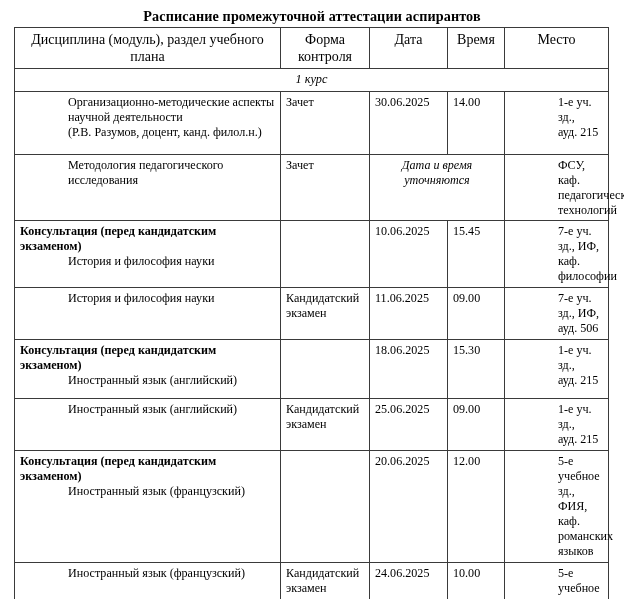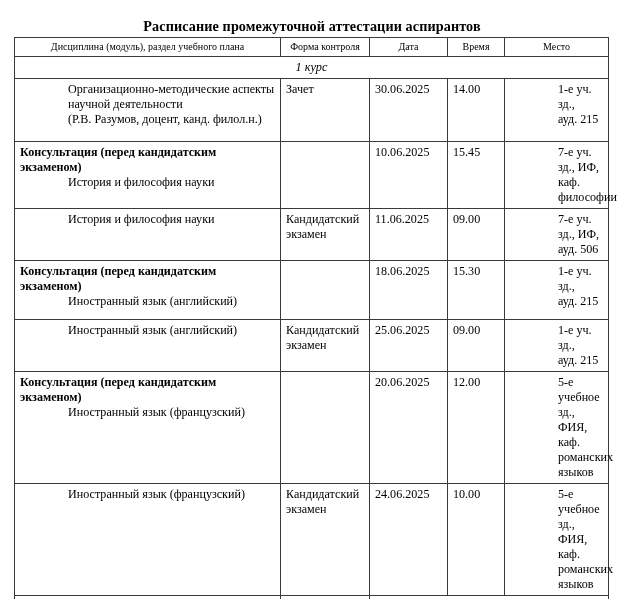--- a/index.html
+++ b/index.html
@@ -19,21 +19,21 @@
     height: 599px;
     position: relative;
     box-sizing: border-box;
     padding: 0;
   }
   .title-block {
     text-align: center;
     font-weight: bold;
     font-size: 14.2px;
     line-height: 1.45;
-    padding-top: 16px;
+    padding-top: 6px;
     letter-spacing: 0.1px;
   }
   .title-line {
     display: block;
   }
   .specialty {
     margin: 9px 0 6px 22px;
     font-size: 13.3px;
     line-height: 1.3;
     white-space: nowrap;
@@ -56,21 +56,21 @@
     border: 1px solid #3a3a3a;
     vertical-align: top;
     padding: 3px 5px 3px 5px;
     font-weight: normal;
   }
   thead th {
     text-align: center;
     vertical-align: middle;
     padding-top: 5px;
     padding-bottom: 5px;
-    font-size: 10px;
+    font-size: 14px;
   }
   .col-disc { width: 266px; }
   .col-form { width: 89px; }
   .col-date { width: 78px; }
   .col-time { width: 57px; }
   .col-place { width: 104px; }
 
   .course-banner td {
     text-align: center;
     font-weight: bold;
@@ -146,20 +146,34 @@
         </td>
         <td>Зачет</td>
         <td class="c-center">30.06.2025</td>
         <td class="c-center">14.00</td>
         <td>
           <span class="norm-line">1-е уч. зд.,</span>
           <span class="norm-line">ауд. 215</span>
         </td>
       </tr>
 
+      <tr>
+        <td class="tall-2">
+          <span class="norm-line">Методология педагогического</span>
+          <span class="norm-line">исследования</span>
+        </td>
+        <td>Зачет</td>
+        <td class="c-italic" colspan="2">Дата и время уточняются</td>
+        <td>
+          <span class="norm-line">ФСУ,</span>
+          <span class="norm-line">каф.</span>
+          <span class="norm-line">педагогических</span>
+          <span class="norm-line">технологий</span>
+        </td>
+      </tr>
 
       <tr>
         <td class="tall-3">
           <span class="bold-lead">Консультация (перед кандидатским</span>
           <span class="bold-lead">экзаменом)</span>
           <span class="norm-line">История и философия науки</span>
         </td>
         <td></td>
         <td class="c-center">10.06.2025</td>
         <td class="c-center">15.45</td>

